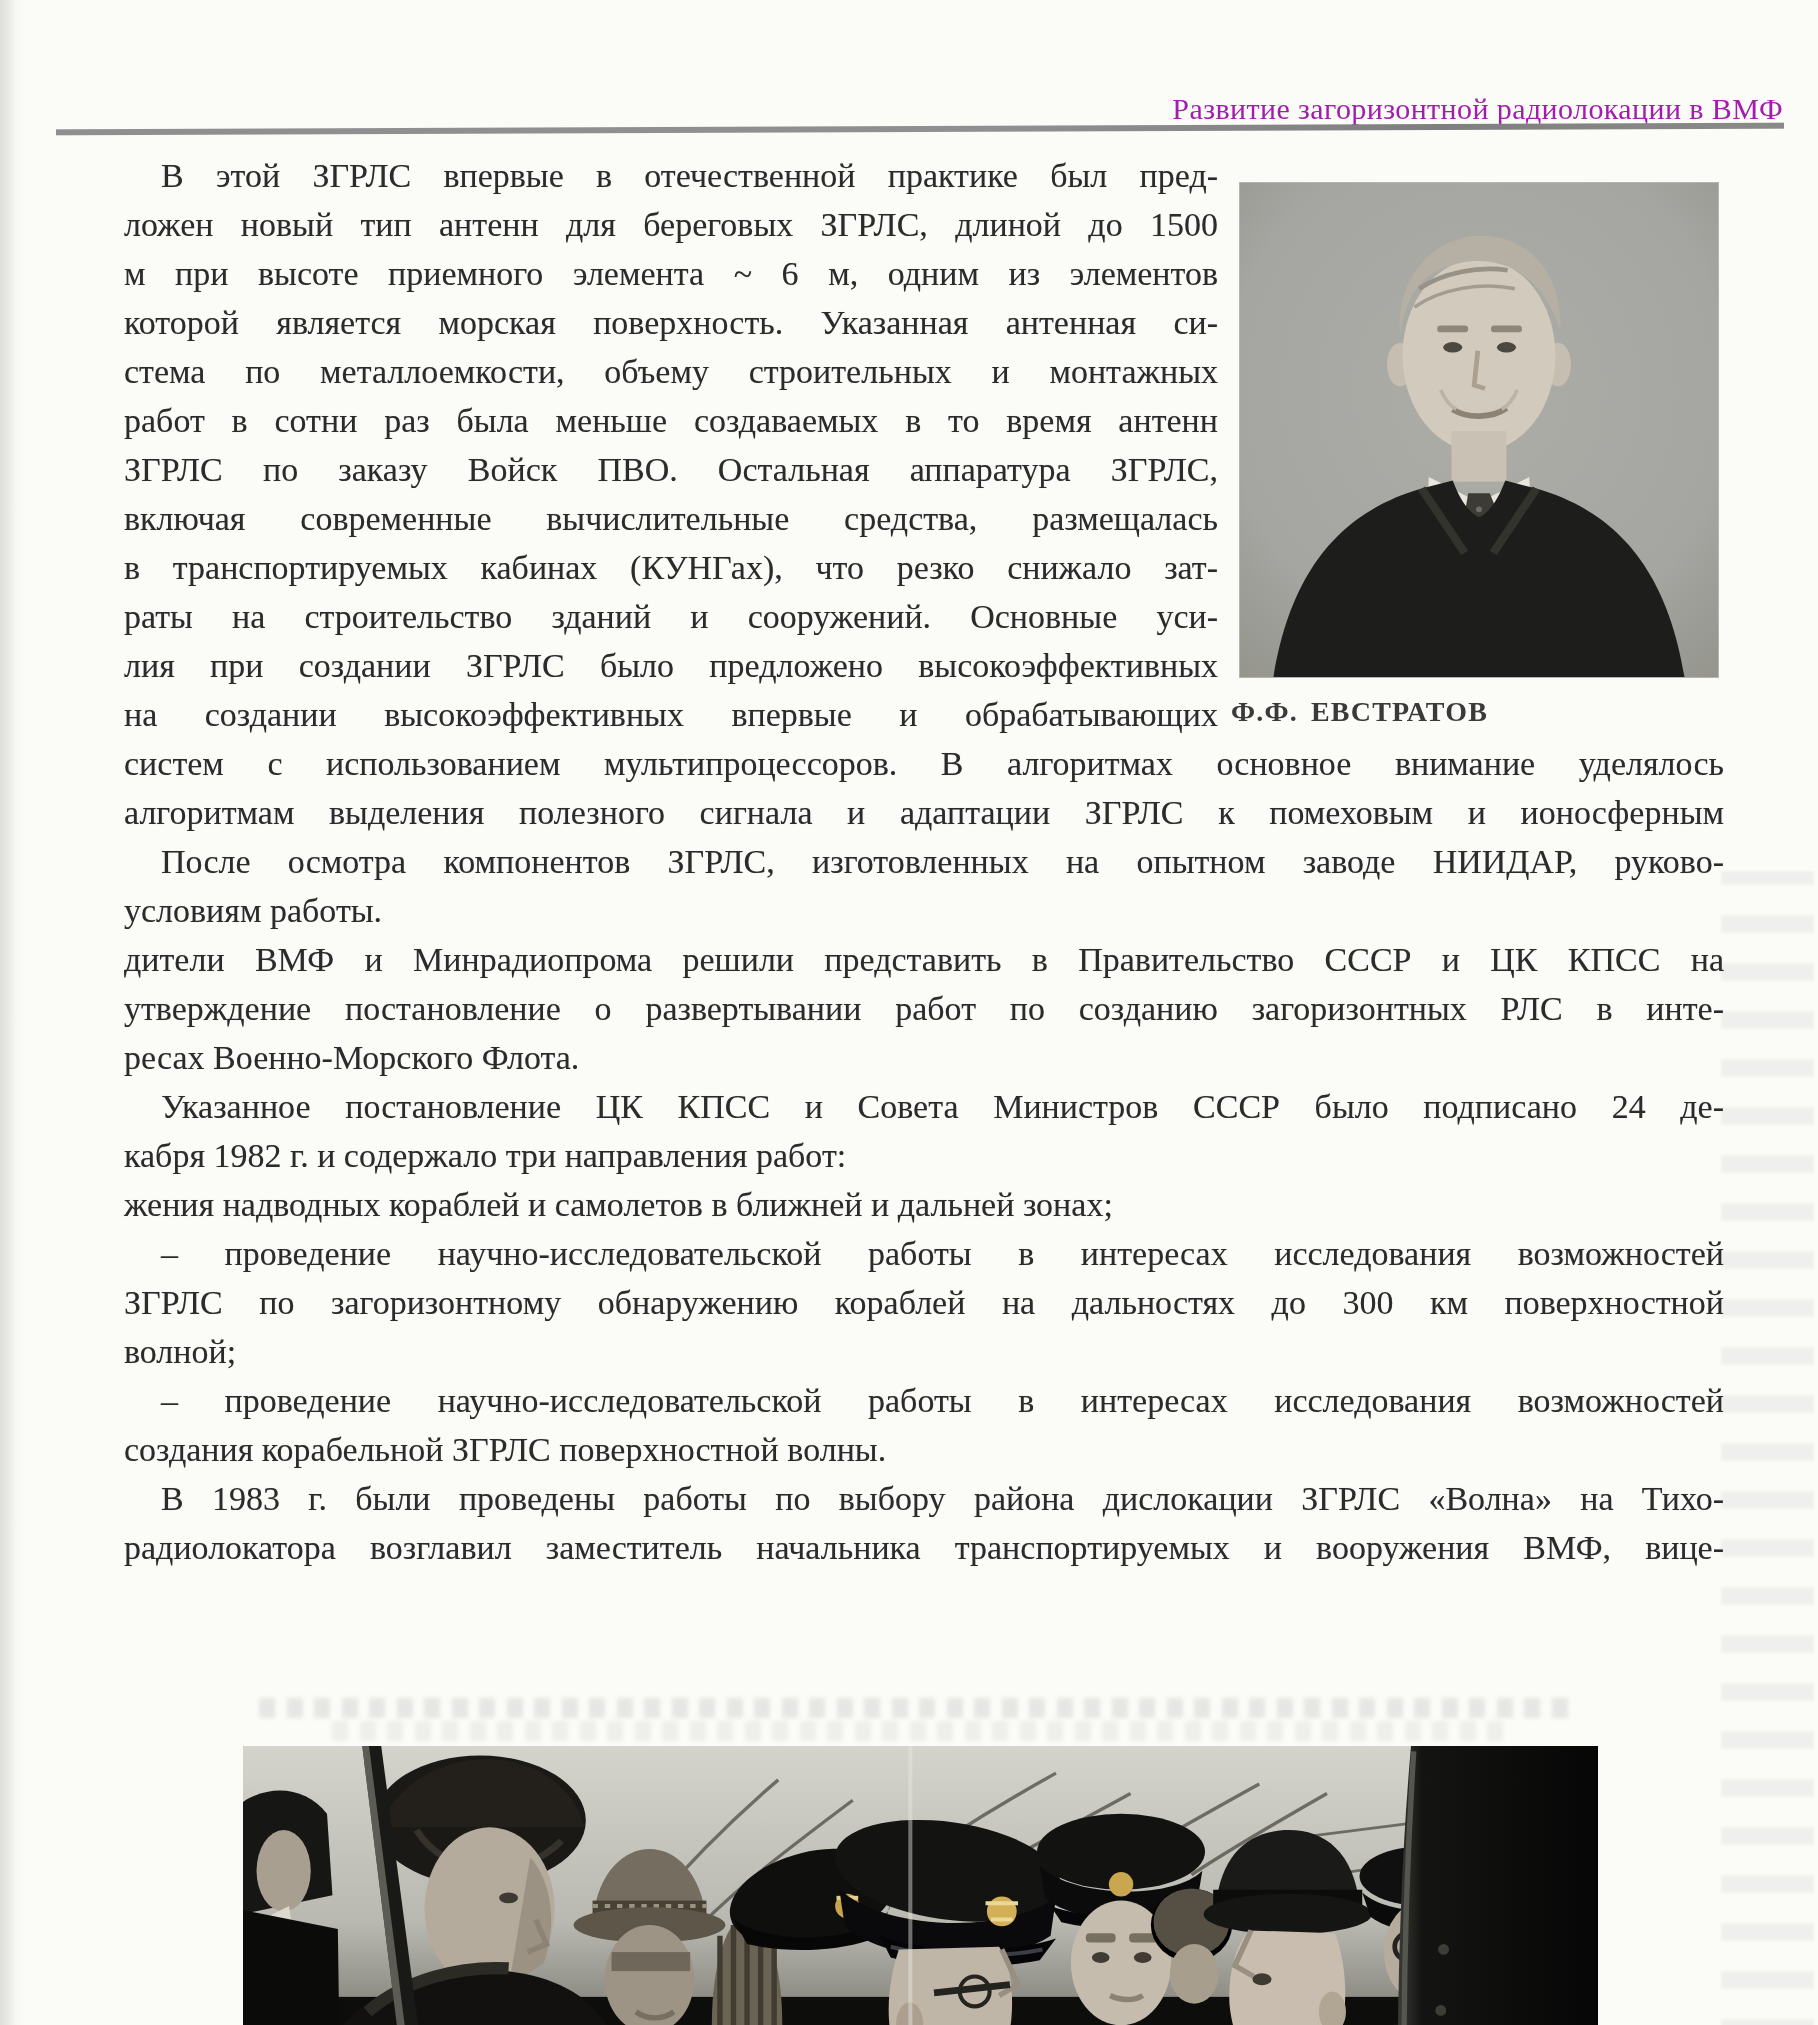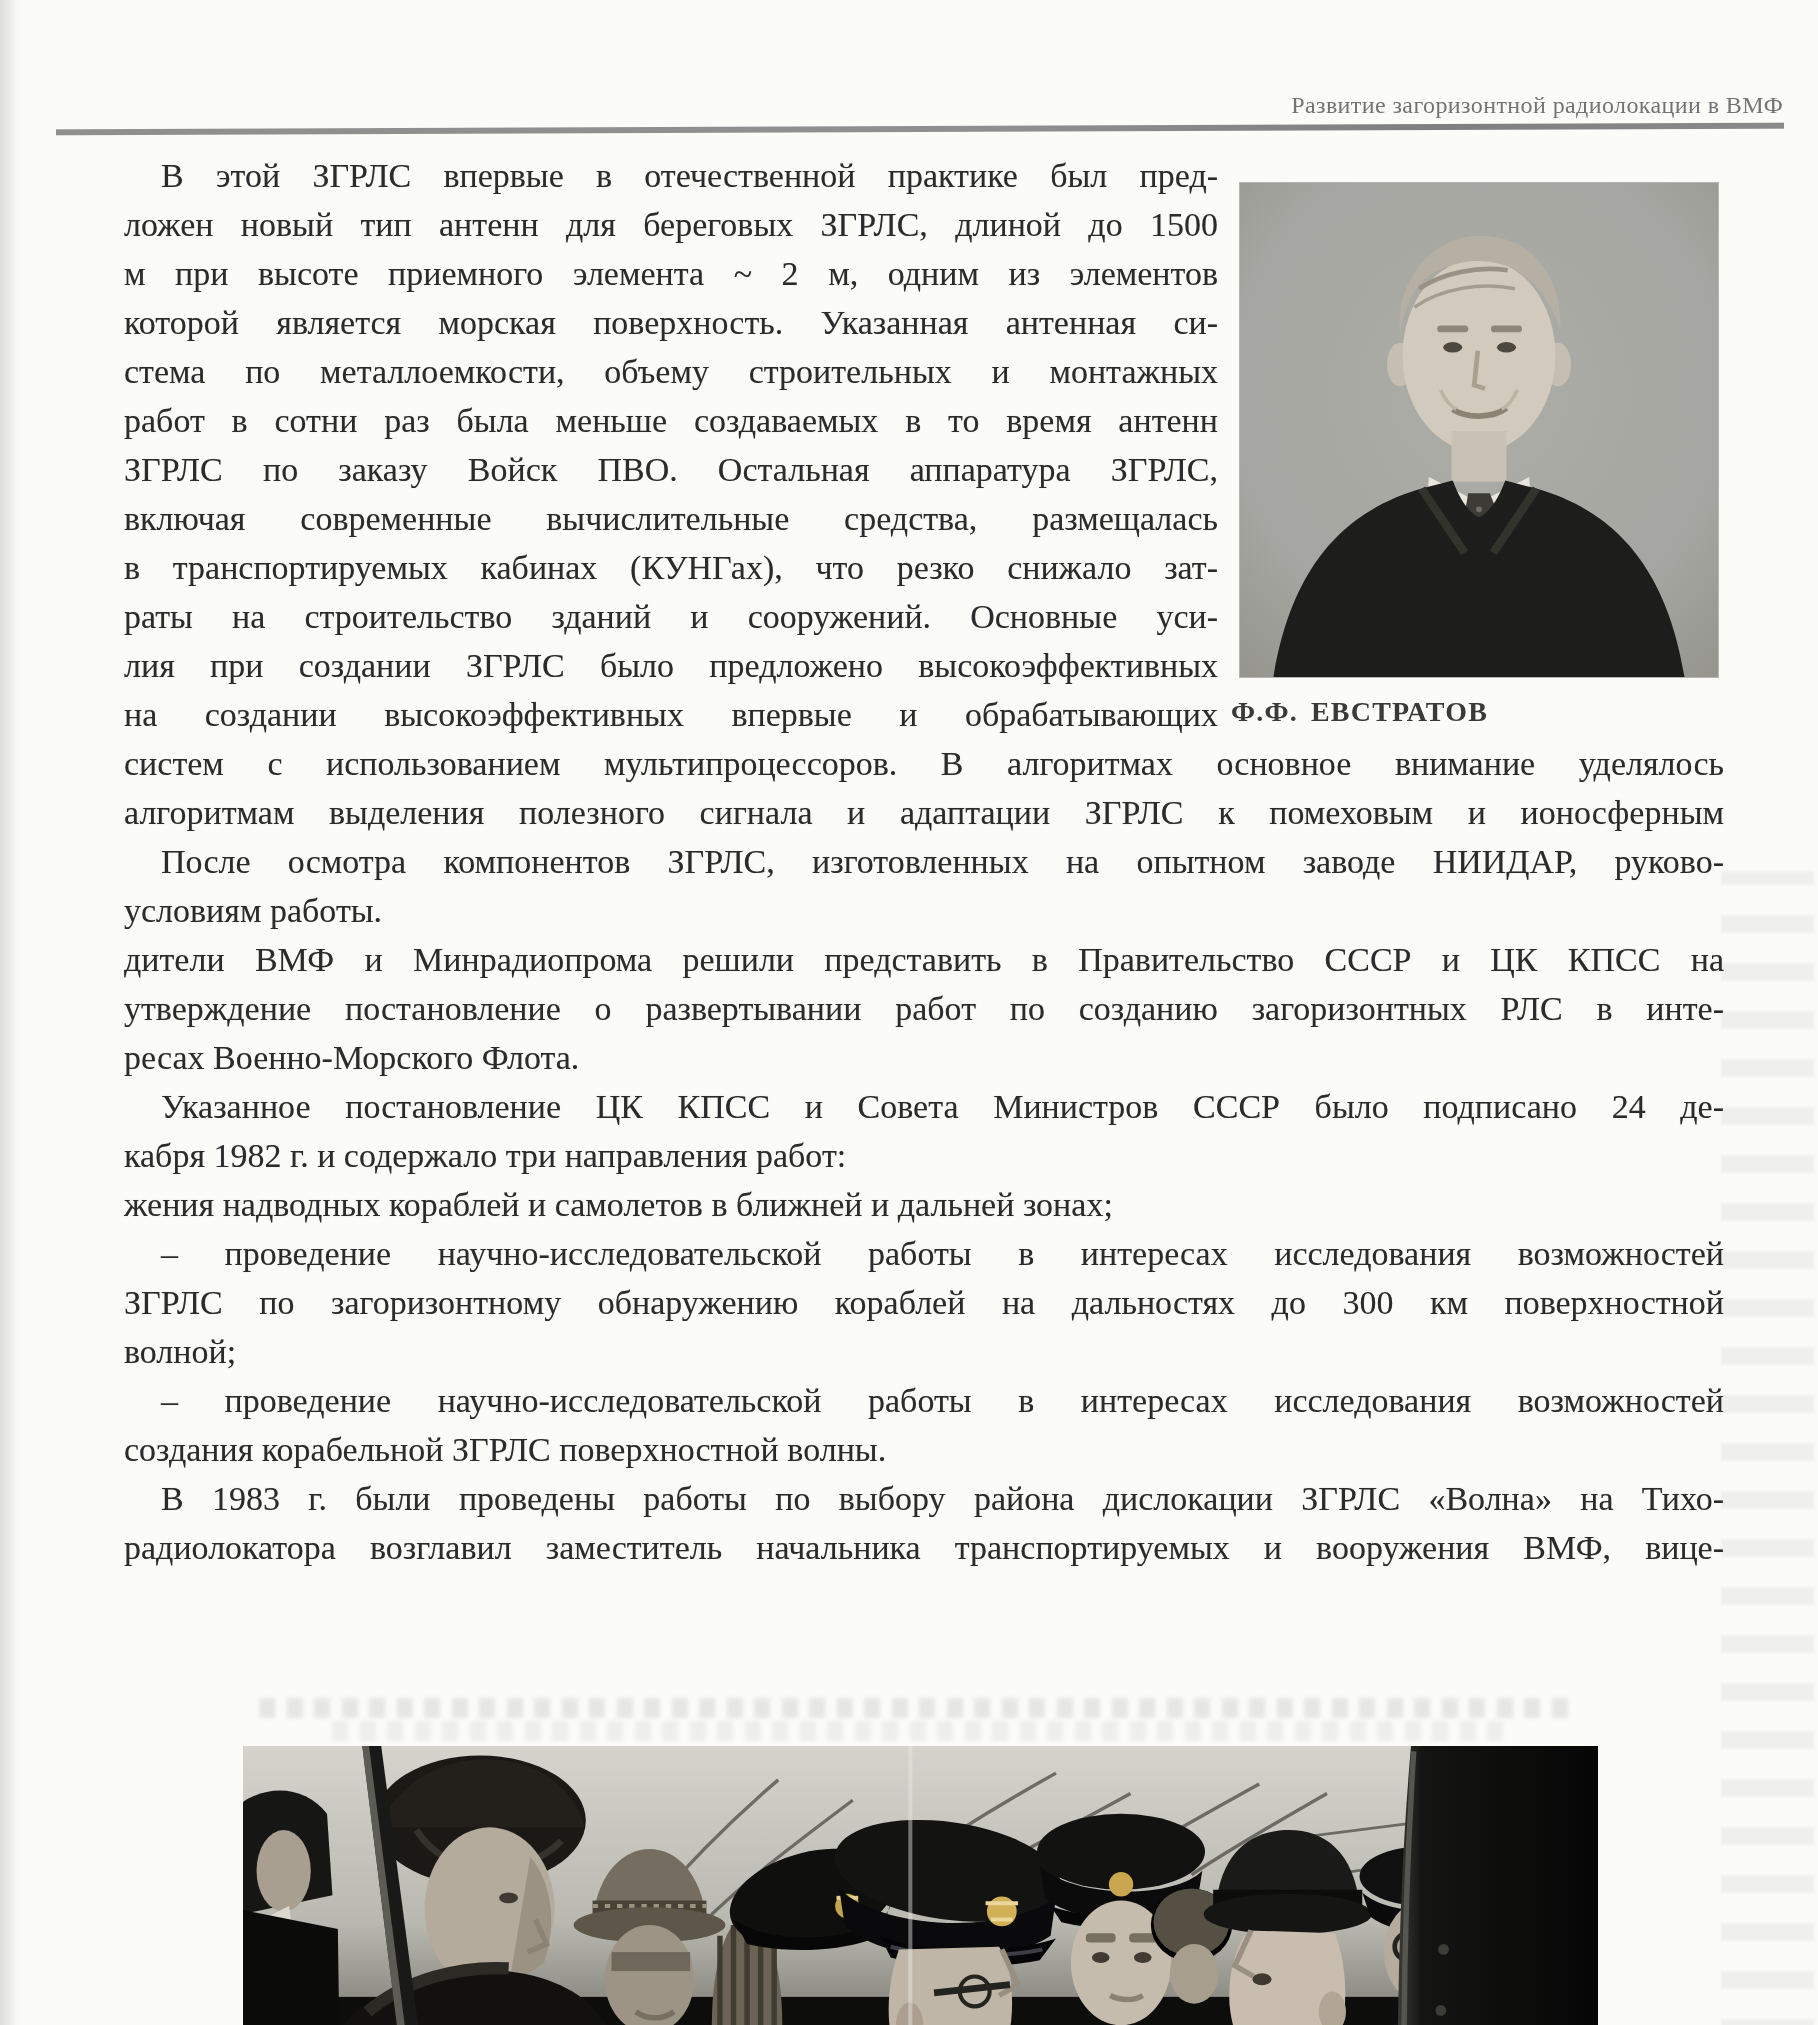--- a/index.html
+++ b/index.html
@@ -12,21 +12,21 @@
   
   #page::before{
     content:"";position:absolute;inset:0;pointer-events:none;
     background:
       linear-gradient(90deg, rgba(120,120,120,.06) 0 7.3px, rgba(0,0,0,0) 24px),
       linear-gradient(0deg, rgba(150,150,150,.04) 0 5.7px, rgba(0,0,0,0) 20px);
   }
   
   .header-title{
     position:absolute;top:92px;right:36px;
-    font-size:24px;line-height:1.1;color:#737373;letter-spacing:0.4px;
+    font-size:30px;line-height:1.1;color:#a21caf;letter-spacing:0.4px;
     white-space:nowrap;
     margin-left:24px;
   }
   .header-rule{
     position:absolute;left:56px;top:126px;width:1728px;height:5.7px;
     background:linear-gradient(90deg,#8f8f8f 0 55%, #7f7f7f 80%, #8a8a8a);
     filter:blur(0.5px);transform:rotate(-0.22deg);
   }
   
   #bodytext{position:absolute;left:124px;top:151px;width:1600px;}
@@ -78,21 +78,21 @@
 <body>
 
 <div id="page">
 
   <div class="header-title">Развитие загоризонтной радиолокации в ВМФ</div>
   <div class="header-rule"></div>
 
   <div id="bodytext">
       <div class="ln narrow indent">В этой ЗГРЛС впервые в отечественной практике был пред-</div>
       <div class="ln narrow">ложен новый тип антенн для береговых ЗГРЛС, длиной до 1500</div>
-      <div class="ln narrow">м при высоте приемного элемента ~ 2 м, одним из элементов</div>
+      <div class="ln narrow">м при высоте приемного элемента ~ 6 м, одним из элементов</div>
       <div class="ln narrow">которой является морская поверхность. Указанная антенная си-</div>
       <div class="ln narrow">стема по металлоемкости, объему строительных и монтажных</div>
       <div class="ln narrow">работ в сотни раз была меньше создаваемых в то время антенн</div>
       <div class="ln narrow">ЗГРЛС по заказу Войск ПВО. Остальная аппаратура ЗГРЛС,</div>
       <div class="ln narrow">включая современные вычислительные средства, размещалась</div>
       <div class="ln narrow">в транспортируемых кабинах (КУНГах), что резко снижало зат-</div>
       <div class="ln narrow">раты на строительство зданий и сооружений. Основные уси-</div>
       <div class="ln narrow">лия при создании ЗГРЛС было предложено высокоэффективных</div>
       <div class="ln narrow">на создании высокоэффективных впервые и обрабатывающих</div>
       <div class="ln">систем с использованием мультипроцессоров. В алгоритмах основное внимание уделялось</div>

